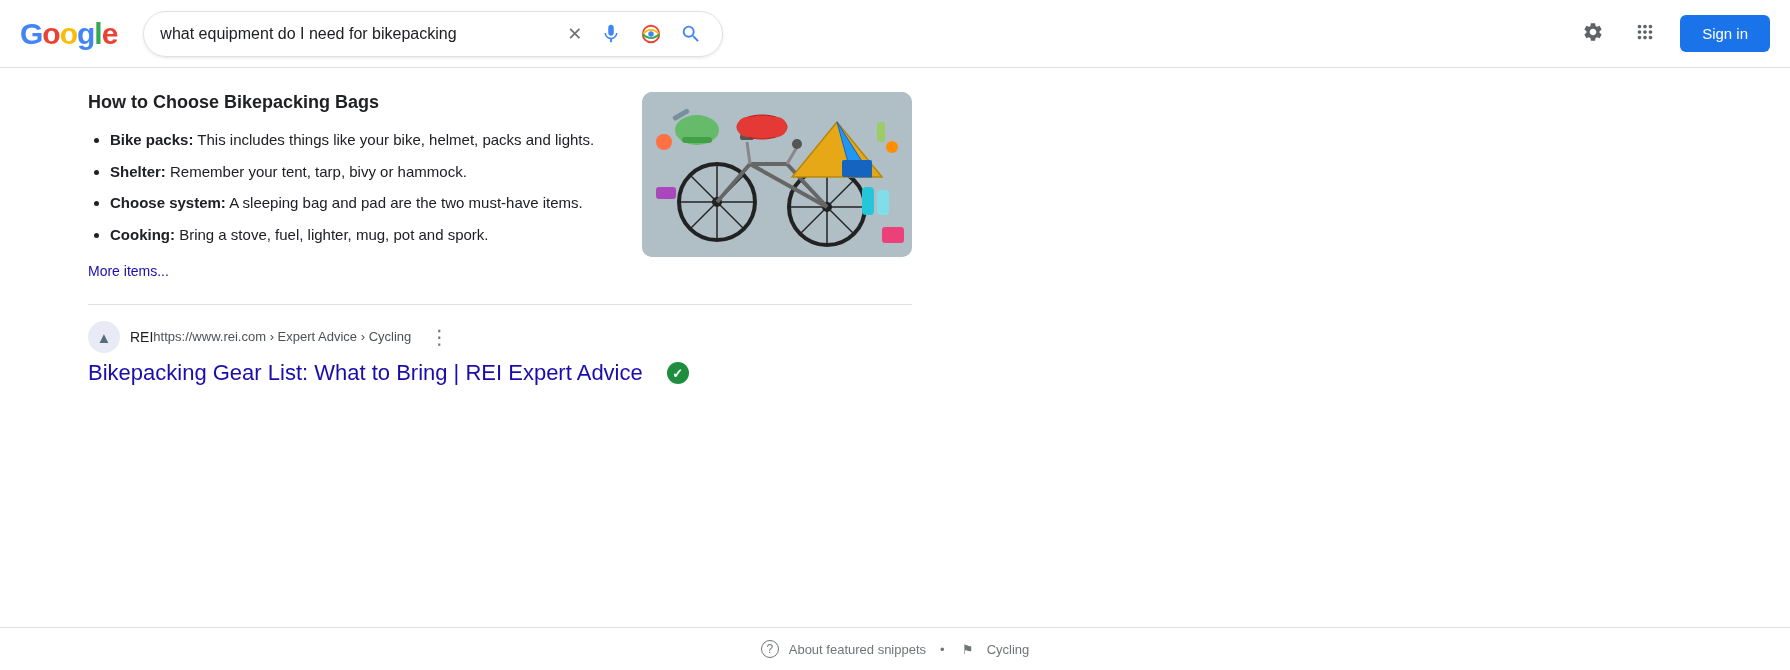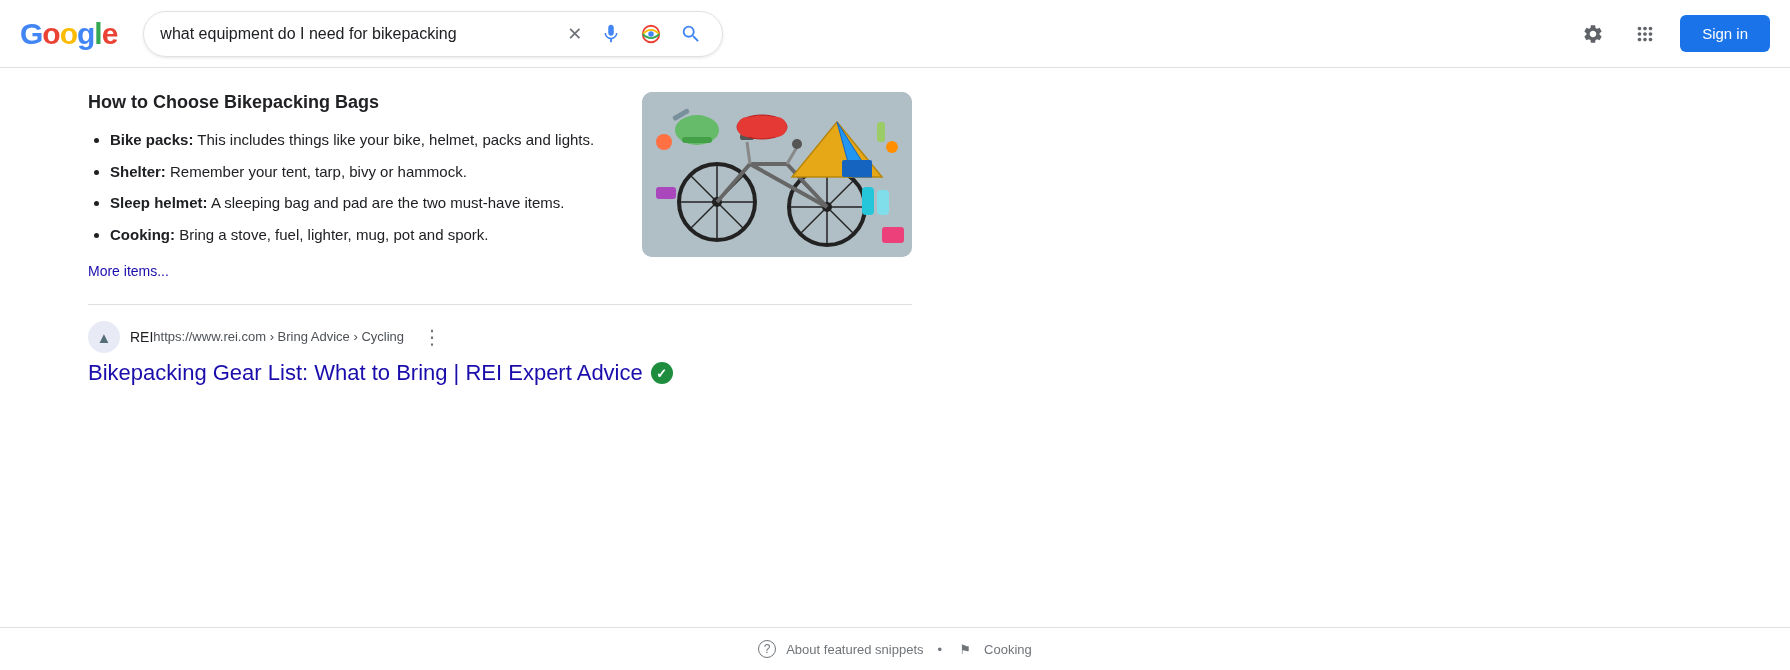--- a/index.html
+++ b/index.html
@@ -64,21 +64,21 @@
       display: flex;
       align-items: center;
     }
     .clear-icon { font-size: 18px; color: #70757a; cursor: pointer; }
     .mic-icon-svg, .lens-icon-svg, .search-icon-svg { width: 22px; height: 22px; }
 
     .header-spacer { flex: 1; }
 
     .header-right {
       display: flex;
-      align-items: center;
+      align-items: flex-start;
       gap: 18px;
     }
     .gear-icon-btn, .grid-icon-btn {
       background: none;
       border: none;
       cursor: pointer;
       display: flex;
       align-items: center;
       padding: 6px;
       border-radius: 50%;
@@ -197,21 +197,21 @@
       cursor: pointer;
       color: #70757a;
       font-size: 20px;
       padding: 4px 8px;
       border-radius: 50%;
     }
 
     .result-title-row {
       display: flex;
       align-items: center;
-      gap: 8px;
+      gap: 24px;
     }
     .result-title {
       font-size: 22px;
       color: #1a0dab;
       text-decoration: none;
       cursor: pointer;
       line-height: 1.3;
     }
 
     .verified-badge {
@@ -348,21 +348,21 @@
       <ul class="snippet-list">
         <li>
           <b>Bike packs:</b>
           <span> This includes things like your bike, helmet, packs and lights.</span>
         </li>
         <li>
           <b>Shelter:</b>
           <span> Remember your tent, tarp, bivy or hammock.</span>
         </li>
         <li>
-          <b>Sleep helmet:</b>
+          <b>Choose system:</b>
           <span> A sleeping bag and pad are the two must-have items.</span>
         </li>
         <li>
           <b>Cooking:</b>
           <span> Bring a stove, fuel, lighter, mug, pot and spork.</span>
         </li>
       </ul>
       <a class="more-items-link">More items...</a>
     </div>
 
@@ -422,33 +422,33 @@
   <hr class="snippet-divider">
 
   <div class="search-result">
     <div class="result-source">
 
       <div class="result-favicon">
         <span style="color:#546e7a; font-size:15px;">▲</span>
       </div>
       <div class="result-source-info">
         <span class="result-site-name">REI</span>
-        <span class="result-url">https://www.rei.com › Bring Advice › Cycling</span>
+        <span class="result-url">https://www.rei.com › Expert Advice › Cycling</span>
       </div>
       <button class="result-menu-btn">⋮</button>
     </div>
     <div class="result-title-row">
       <a class="result-title">Bikepacking Gear List: What to Bring | REI Expert Advice</a>
       <div class="verified-badge">
         <span class="verified-check">✓</span>
       </div>
     </div>
   </div>
 
 </main>
 
 <div class="bottom-bar">
   <span class="bottom-icon">?</span>
   <a>About featured snippets</a>
   <span class="bottom-dot">•</span>
   <span class="feedback-icon">⚑</span>
-  <a>Cooking</a>
+  <a>Cycling</a>
 </div>
 
 </body></html>

